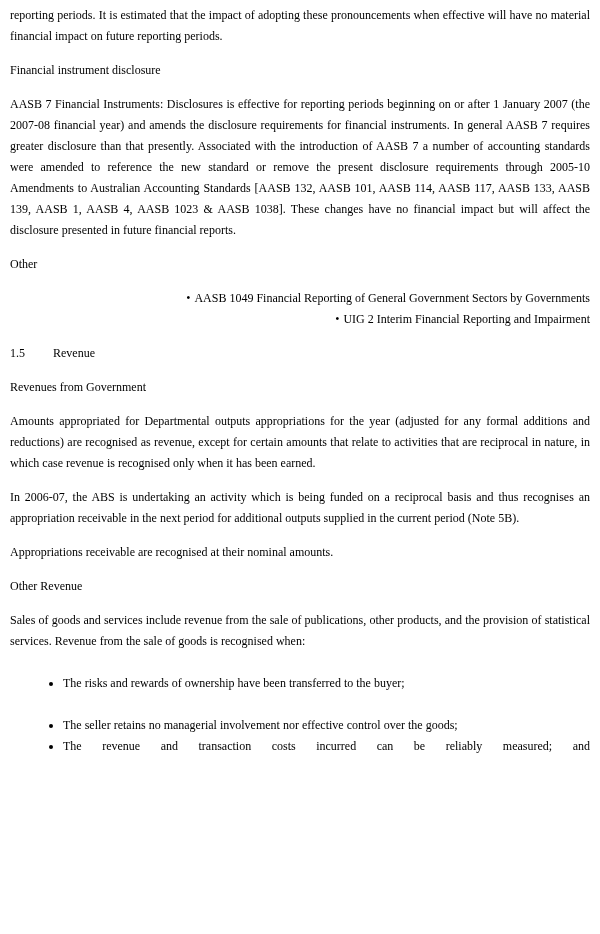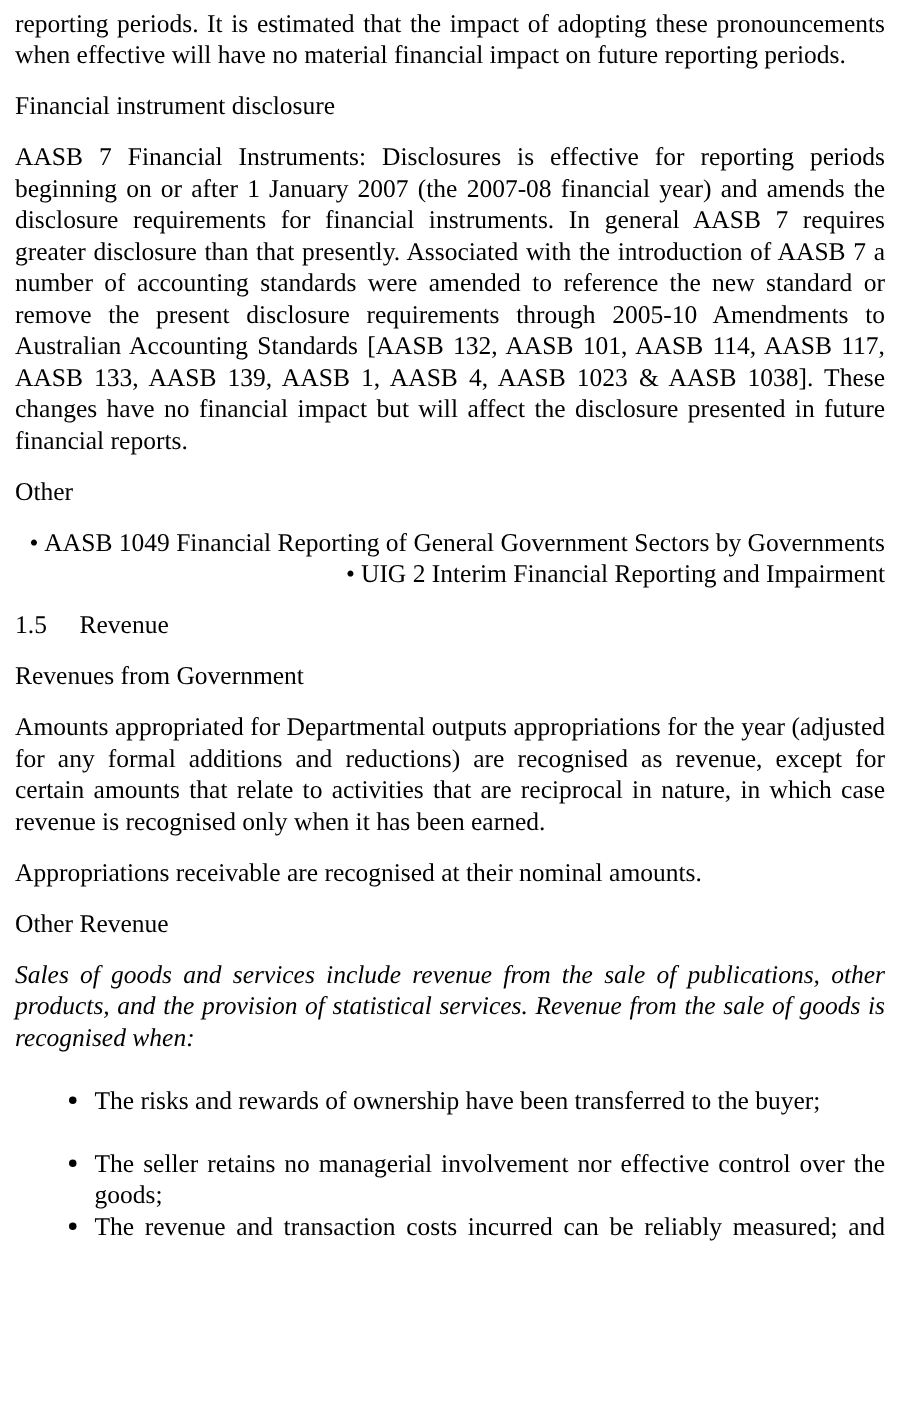--- a/index.html
+++ b/index.html
@@ -4,42 +4,42 @@
 <style>
   html, body { margin: 0; padding: 0; background: #ffffff; }
   .page {
     width: 600px;
     height: 934px;
     box-sizing: border-box;
     padding: 5px 10px 0 10px;
     background: #ffffff;
     color: #000000;
     font-family: "Liberation Serif", "DejaVu Serif", serif;
-    font-size: 17px;
+    font-size: 12px;
     line-height: 21px;
     overflow: hidden;
   }
   .para {
     margin: 0 0 13px 0;
     text-align: justify;
   }
   .italic-heading {
     margin: 0 0 13px 0;
     text-align: left;
   }
   .bold-heading {
     margin: 0 0 13px 0;
     font-weight: normal;
     text-align: left;
   }
   .bold-heading .section-number {
     display: inline-block;
     min-width: 43px;
   }
-  .no-gap { margin-bottom: 2px; font-style: italic; }
+  .no-gap { margin-bottom: 2px; }
   .extra-top { margin-top: 9px; }
   .bullet-line { text-align: right; }
   .bullet-glyph { margin-right: 4px; }
   ul.criteria-list {
     margin: 21px 0 0 0;
     padding: 0 0 0 53px;
     list-style: disc outside;
   }
   ul.criteria-list li {
     text-align: justify;
@@ -65,20 +65,21 @@
     <div class="bullet-line"><span class="bullet-glyph">•</span><span>AASB 1049 Financial Reporting of General Government Sectors by Governments</span></div>
     <div class="bullet-line"><span class="bullet-glyph">•</span><span>UIG 2 Interim Financial Reporting and Impairment</span></div>
   </div>
 
   <p class="bold-heading"><span class="section-number">1.5</span><span>Revenue</span></p>
 
   <p class="italic-heading">Revenues from Government</p>
 
   <p class="para">Amounts appropriated for Departmental outputs appropriations for the year (adjusted for any formal additions and reductions) are recognised as revenue, except for certain amounts that relate to activities that are reciprocal in nature, in which case revenue is recognised only when it has been earned.</p>
 
+  <p class="para extra-top">In 2006-07, the ABS is undertaking an activity which is being funded on a reciprocal basis and thus recognises an appropriation receivable in the next period for additional outputs supplied in the current period (Note 5B).</p>
 
   <p class="para">Appropriations receivable are recognised at their nominal amounts.</p>
 
   <p class="italic-heading">Other Revenue</p>
 
   <p class="para no-gap">Sales of goods and services include revenue from the sale of publications, other products, and the provision of statistical services.  Revenue from the sale of goods is recognised when:</p>
 
   <ul class="criteria-list">
     <li>The risks and rewards of ownership have been transferred to the buyer;</li>
     <li class="gap-above">The seller retains no managerial involvement nor effective control over the goods;</li>

